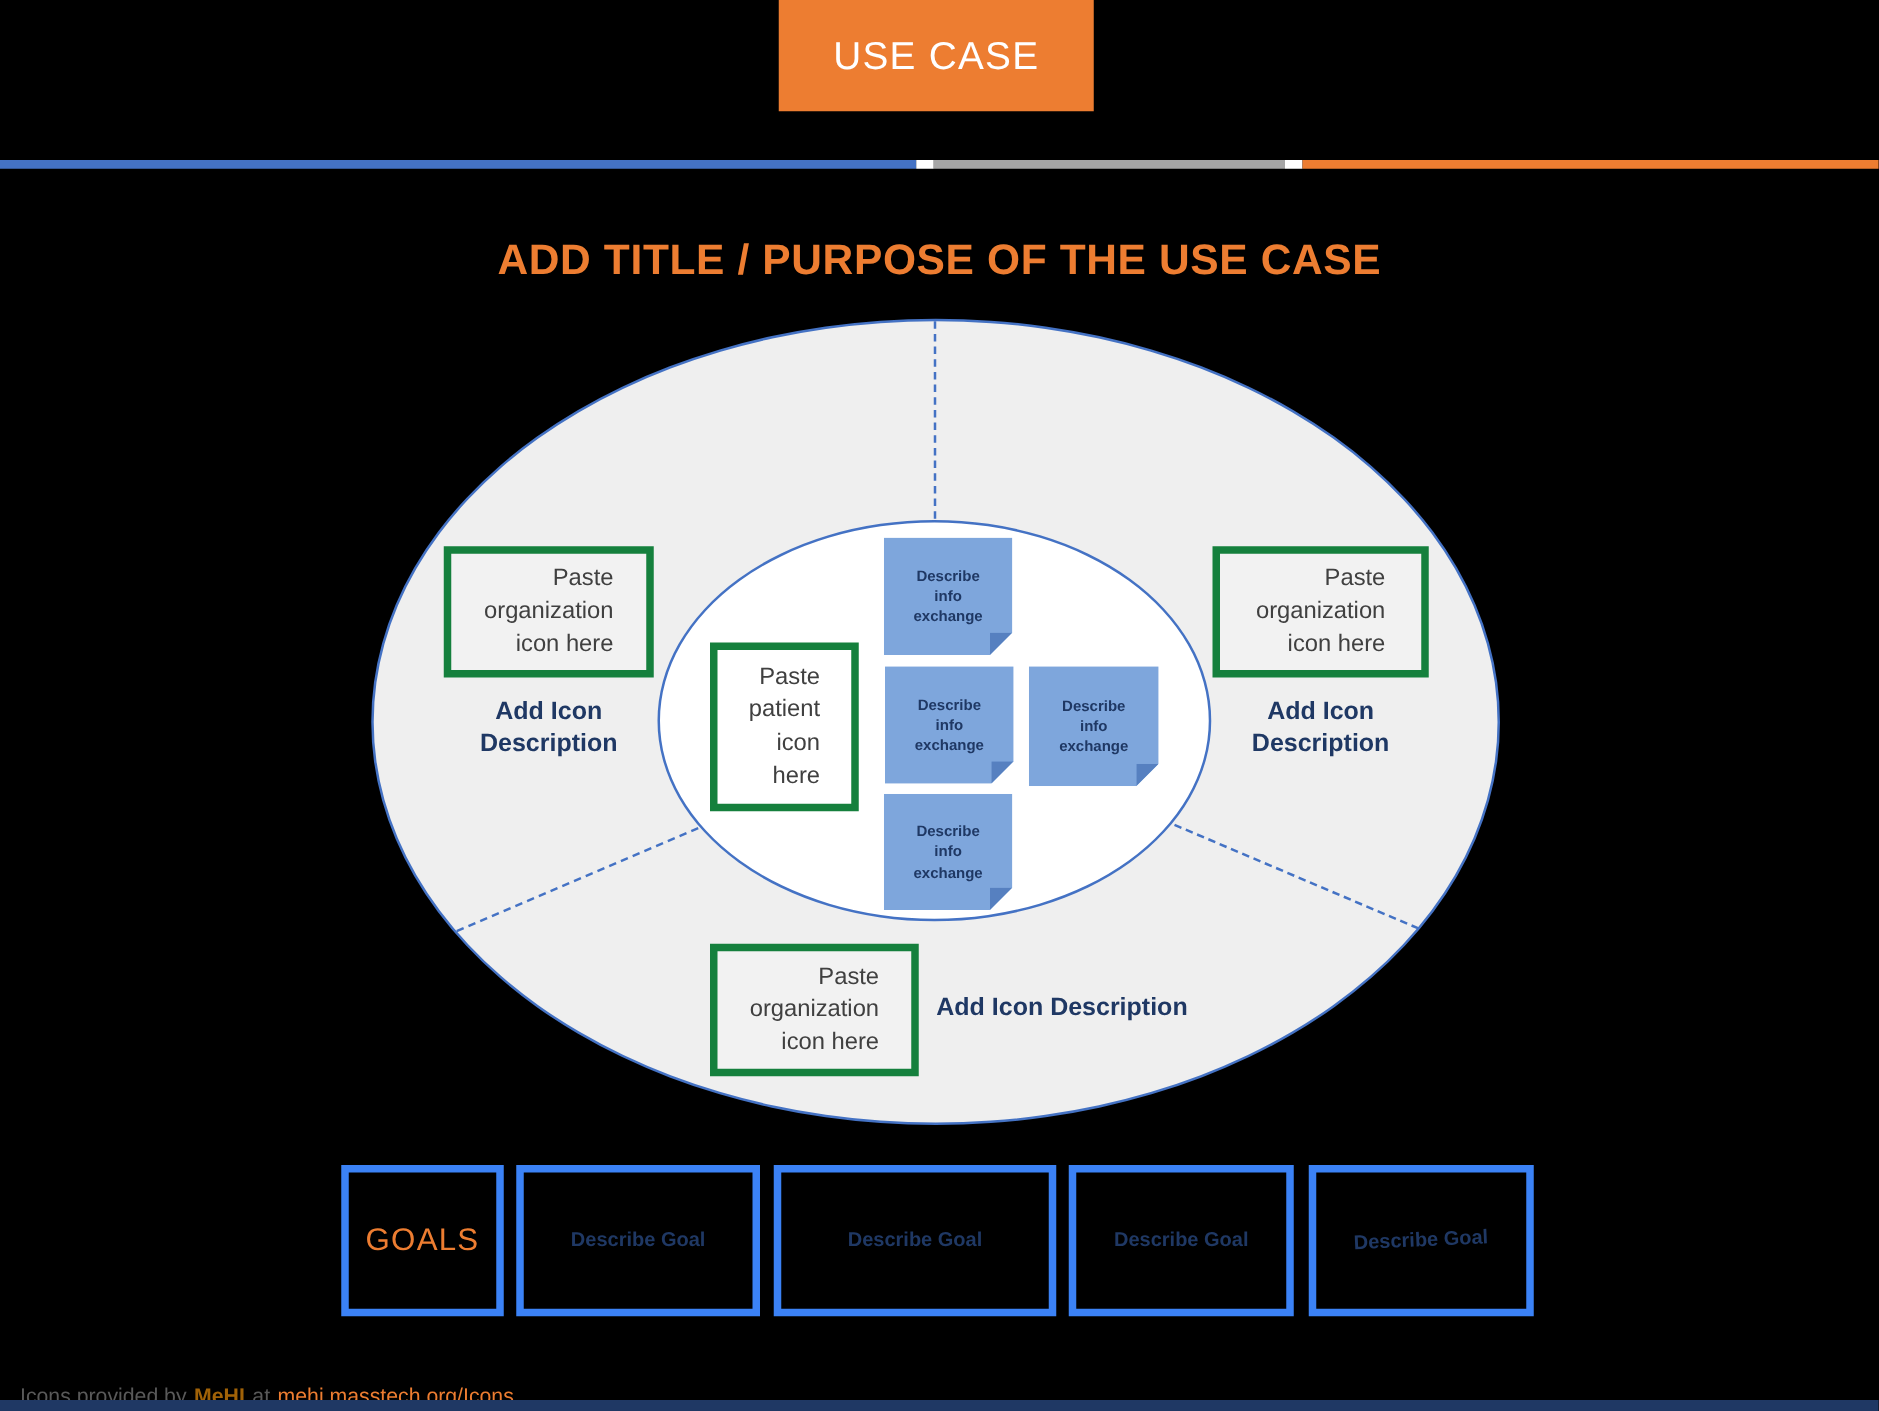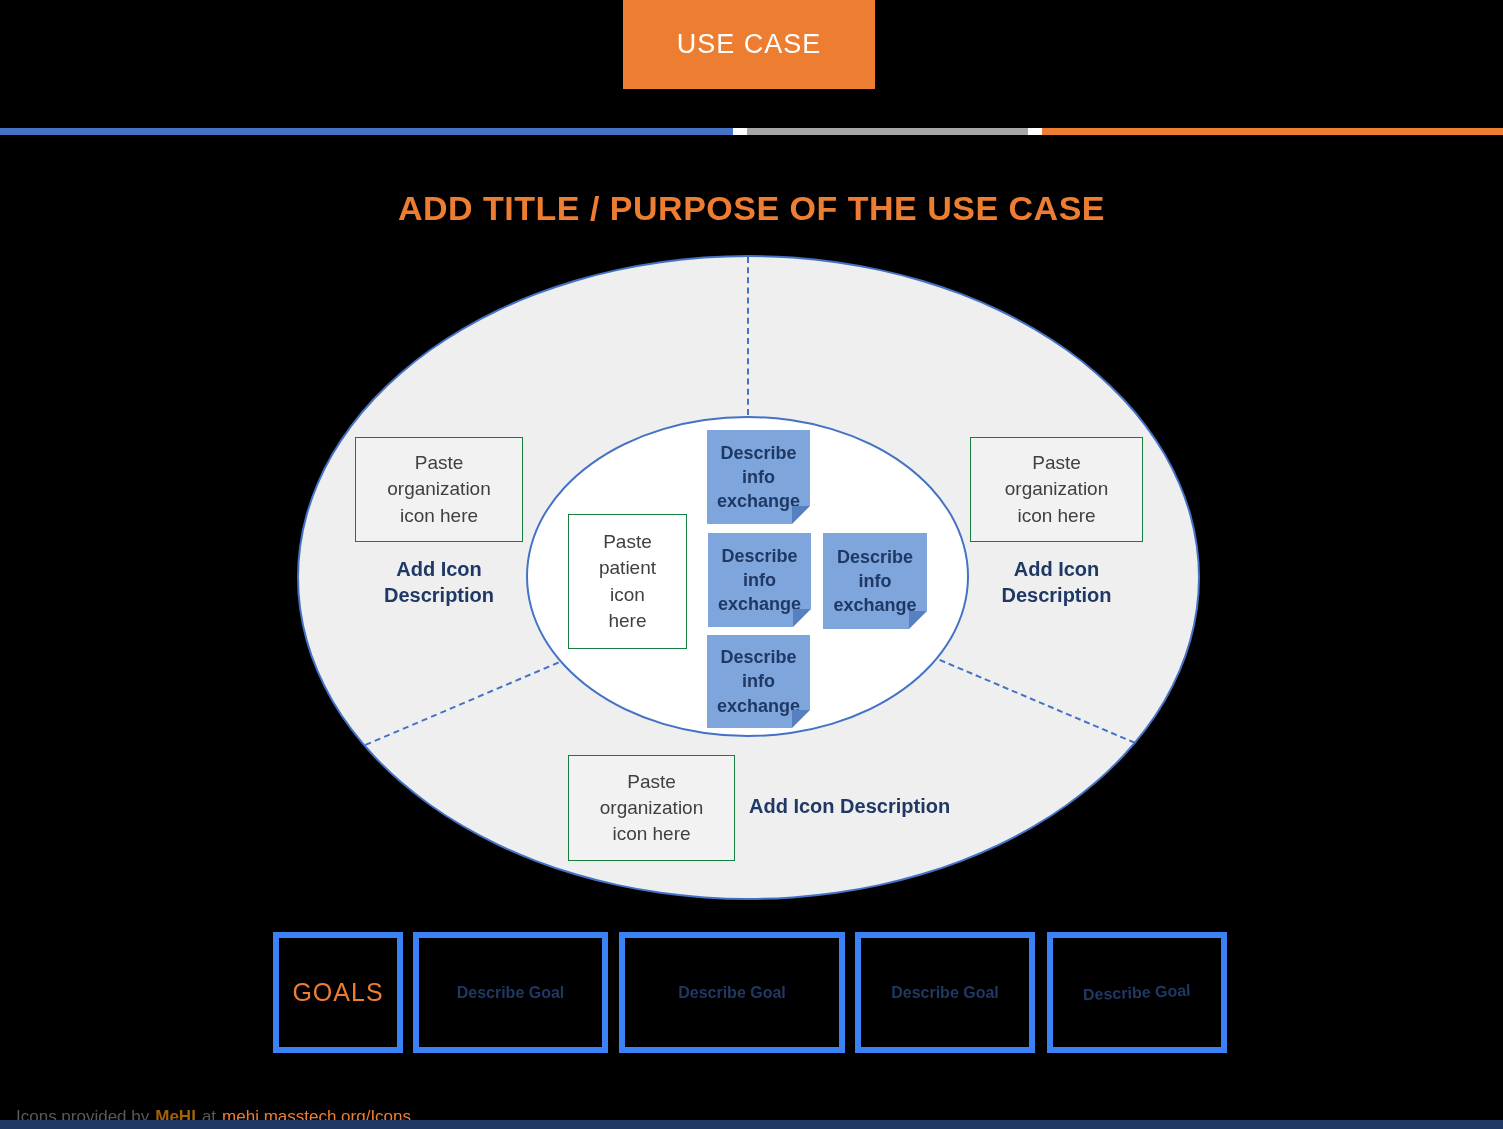--- a/index.html
+++ b/index.html
@@ -5,21 +5,21 @@
   html,body{margin:0;padding:0;}
   body{
     width:1503px;height:1129px;position:relative;background:#000;
     font-family:"Liberation Sans",sans-serif;overflow:hidden;
   }
   .abs{position:absolute;}
   
   .badge{
     left:623px;top:0;width:252px;height:89px;background:#ED7D31;
     display:flex;align-items:center;justify-content:center;
-    color:#fff;font-size:27px;letter-spacing:1px;
+    color:#fff;font-size:31px;letter-spacing:1px;
   }
   .stripe{left:0;top:128px;width:1503px;height:7px;}
   .stripe .seg{position:absolute;top:0;height:7px;}
   .seg-blue{left:0;width:733px;background:#4472C4;}
   .seg-gap1{left:733px;width:14px;background:#FFFFFF;}
   .seg-gray{left:747px;width:281px;background:#A6A6A6;}
   .seg-gap2{left:1028px;width:14px;background:#FFFFFF;}
   .seg-orange{left:1042px;width:461px;background:#ED7D31;}
   .page-title{
     left:0;top:153px;width:1503px;text-align:center;
@@ -35,38 +35,38 @@
     background:#FFFFFF;border:2px solid #4472C4;box-sizing:border-box;
   }
   .dash-v{
     left:747px;top:257px;height:158px;width:0;
     border-left:2px dashed #4472C4;
   }
   .dash-diag{height:0;border-top:2px dashed #4472C4;transform-origin:0 0;}
   .dash-left{left:365px;top:744px;width:210px;transform:rotate(-23.1deg);}
   .dash-right{left:940px;top:659px;width:212px;transform:rotate(23deg);}
   .placeholder-box{
-    background:#F2F2F2;border:1px solid #15803d;box-sizing:border-box;
-    display:flex;align-items:center;justify-content:center;text-align:center;
+    background:#F2F2F2;border:6px solid #15803d;box-sizing:border-box;
+    display:flex;align-items:center;justify-content:center;text-align:right;
     color:#404040;font-size:19px;line-height:1.38;white-space:pre-line;
   }
   .org-left{left:355px;top:437px;width:168px;height:105px;}
   .org-right{left:970px;top:437px;width:173px;height:105px;}
   .org-bottom{left:568px;top:755px;width:167px;height:106px;}
   .patient{left:568px;top:514px;width:119px;height:135px;background:#FFFFFF;}
   .icon-desc{
     color:#1F3864;font-weight:bold;font-size:20px;line-height:1.3;
     text-align:center;white-space:pre-line;
   }
   .desc-left{left:355px;top:556px;width:168px;}
   .desc-right{left:970px;top:556px;width:173px;}
   .desc-bottom{left:749px;top:793px;width:260px;text-align:left;}
   
   .note{
-    background:#7EA6DC;color:#1F3864;font-weight:bold;font-size:18px;
+    background:#7EA6DC;color:#1F3864;font-weight:bold;font-size:12px;
     line-height:1.35;text-align:center;white-space:pre-line;
     display:flex;align-items:center;justify-content:center;
     clip-path:polygon(0 0,100% 0,100% calc(100% - 18px),calc(100% - 18px) 100%,0 100%);
   }
   .note::after{
     content:"";position:absolute;right:0;bottom:0;width:18px;height:18px;
     background:#5680C0;clip-path:polygon(0 0,100% 0,0 100%);
   }
   .note-top{left:707px;top:430px;width:103px;height:94px;}
   .note-midleft{left:708px;top:533px;width:103px;height:94px;}

